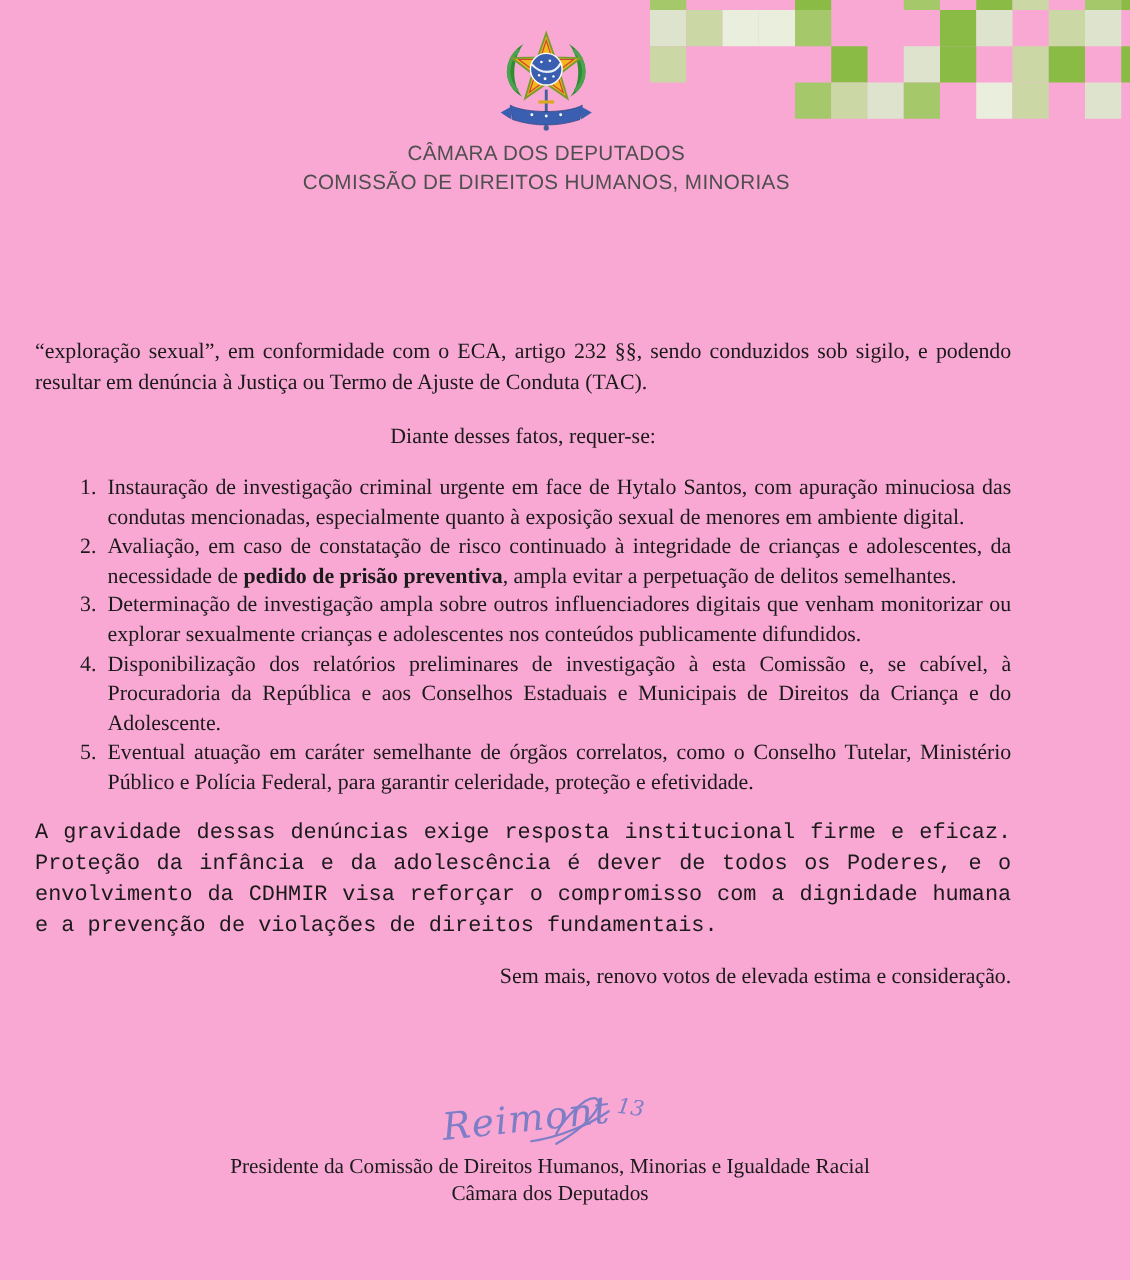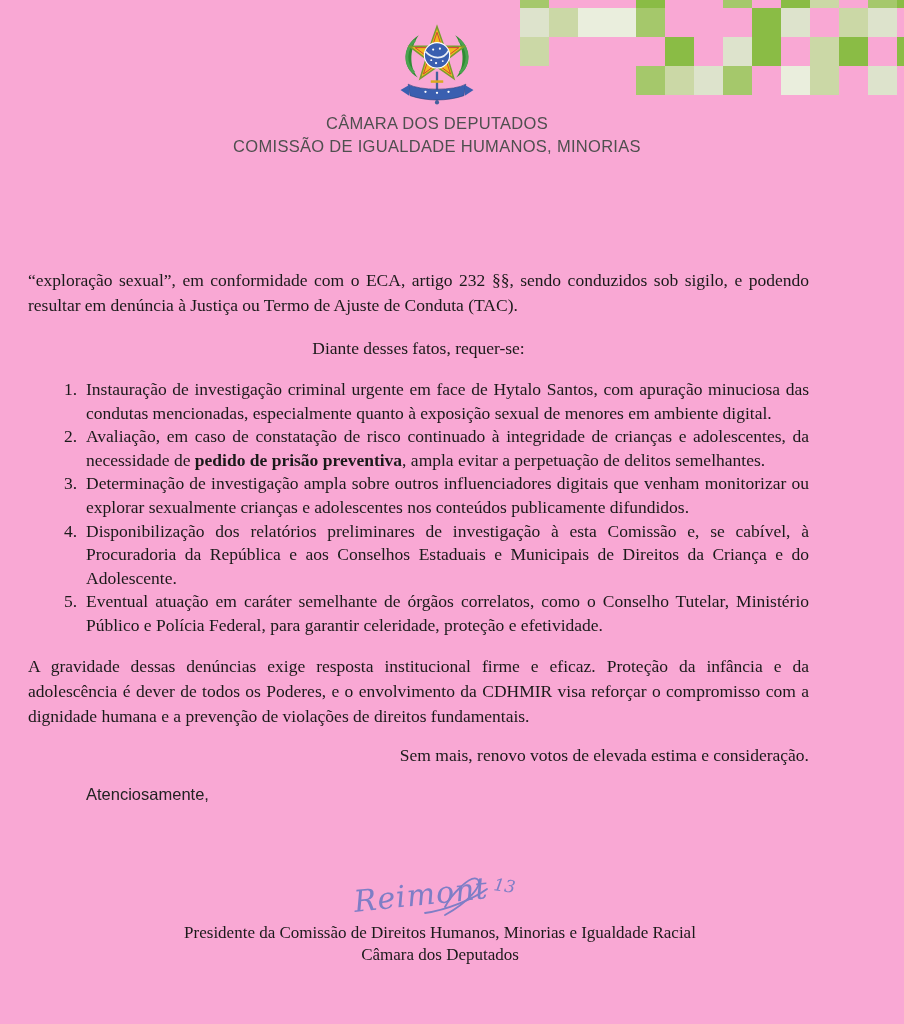--- a/index.html
+++ b/index.html
@@ -27,21 +27,21 @@
   
   .bodytext {
     position:absolute; left:28px; top:268px; width:781px;
     font-size:17.5px; line-height:25px; text-align:justify;
   }
   .req { margin-top:18px; font-weight:normal; text-align:center; }
   .list { margin-top:17px; line-height:23.6px; }
   .li { display:flex; padding-left:36px; }
   .num { width:22px; flex:none; }
   .txt { flex:1; text-align:justify; }
-  .p2 { margin-top:16px; }
+  .p2 { margin-top:16px;font-family:Liberation Mono, monospace; }
   .p3 { margin-top:14px; text-align:right;margin-left:20px; }
   .closing {
     margin-top:14px; padding-left:58px; text-align:left;
     font-family:"Liberation Sans", sans-serif; font-size:16.5px; color:#222;
   }
 
   
   .sigblock { position:absolute; top:872px; left:0; width:850px; text-align:center; }
   .sig { display:block; margin:0 auto; transform:translateX(10px); }
   .sig text { font-family:"DejaVu Serif", serif; font-style:italic; fill:var(--ink,#7e7ec6); }
@@ -132,21 +132,21 @@
     <path d="M20,73 C32,80 68,80 80,73 L78,85 C60,91 40,91 22,85 Z" fill="#3a5fb0" stroke="#27407a" stroke-width="0.6"></path>
     <path d="M21,74 L12,79 L21,85 Z" fill="#3a5fb0"></path>
     <path d="M79,74 L88,79 L79,85 Z" fill="#3a5fb0"></path>
     <circle cx="38" cy="81" r="1.2" fill="#fff"></circle>
     <circle cx="50" cy="82" r="1.2" fill="#fff"></circle>
     <circle cx="62" cy="81" r="1.2" fill="#fff"></circle>
   </svg>
 
   <div class="org">
     <div>CÂMARA DOS DEPUTADOS</div>
-    <div>COMISSÃO DE IGUALDADE HUMANOS, MINORIAS</div>
+    <div>COMISSÃO DE DIREITOS HUMANOS, MINORIAS</div>
   </div>
 
   <div class="bodytext">
     <p>“exploração sexual”, em conformidade com o ECA, artigo 232 §§, sendo conduzidos sob sigilo, e podendo resultar em denúncia à Justiça ou Termo de Ajuste de Conduta (TAC).</p>
     <p class="req">Diante desses fatos, requer-se:</p>
 
     <div class="list">
       <div class="li">
         <span class="num">1.</span>
         <span class="txt">Instauração de investigação criminal urgente em face de Hytalo Santos, com apuração minuciosa das condutas mencionadas, especialmente quanto à exposição sexual de menores em ambiente digital.</span>
@@ -164,21 +164,20 @@
         <span class="txt">Disponibilização dos relatórios preliminares de investigação à esta Comissão e, se cabível, à Procuradoria da República e aos Conselhos Estaduais e Municipais de Direitos da Criança e do Adolescente.</span>
       </div>
       <div class="li">
         <span class="num">5.</span>
         <span class="txt">Eventual atuação em caráter semelhante de órgãos correlatos, como o Conselho Tutelar, Ministério Público e Polícia Federal, para garantir celeridade, proteção e efetividade.</span>
       </div>
     </div>
 
     <p class="p2">A gravidade dessas denúncias exige resposta institucional firme e eficaz. Proteção da infância e da adolescência é dever de todos os Poderes, e o envolvimento da CDHMIR visa reforçar o compromisso com a dignidade humana e a prevenção de violações de direitos fundamentais.</p>
     <p class="p3">Sem mais, renovo votos de elevada estima e consideração.</p>
-    <p class="closing">Atenciosamente,</p>
   </div>
 
   <div class="sigblock">
     <svg class="sig" width="220" height="50" viewBox="0 0 220 50">
       <text x="30" y="40" font-size="30" letter-spacing="1" transform="rotate(-6 30 40)">Reimont</text>
       <path d="M100,41 C122,38 148,27 162,17" fill="none" stroke="var(--ink,#7e7ec6)" stroke-width="1.8" stroke-linecap="round"></path>
       <path d="M120,43 C142,31 160,12 152,7 C145,3 126,23 120,35" fill="none" stroke="var(--ink,#7e7ec6)" stroke-width="1.8" stroke-linecap="round"></path>
       <text x="168" y="18" font-size="17" transform="rotate(8 168 18)">13</text>
     </svg>
     <div class="sig-title">Presidente da Comissão de Direitos Humanos, Minorias e Igualdade Racial</div>

